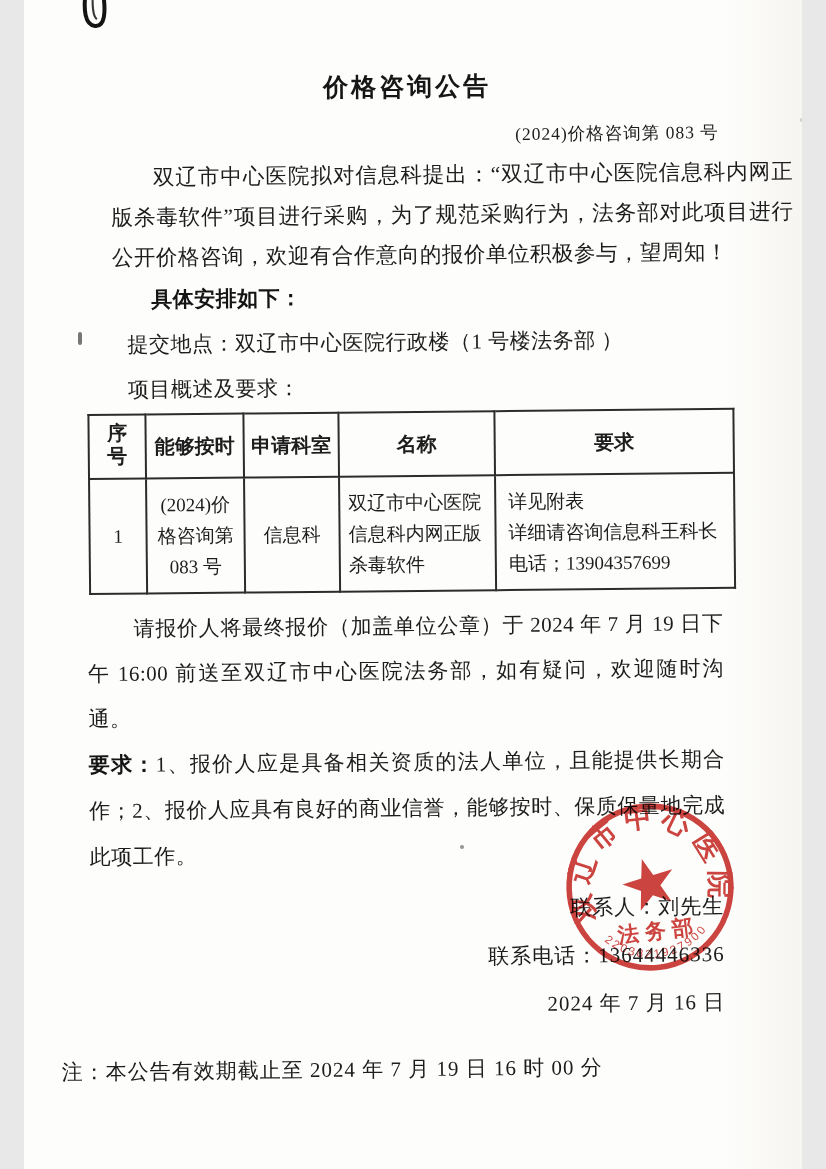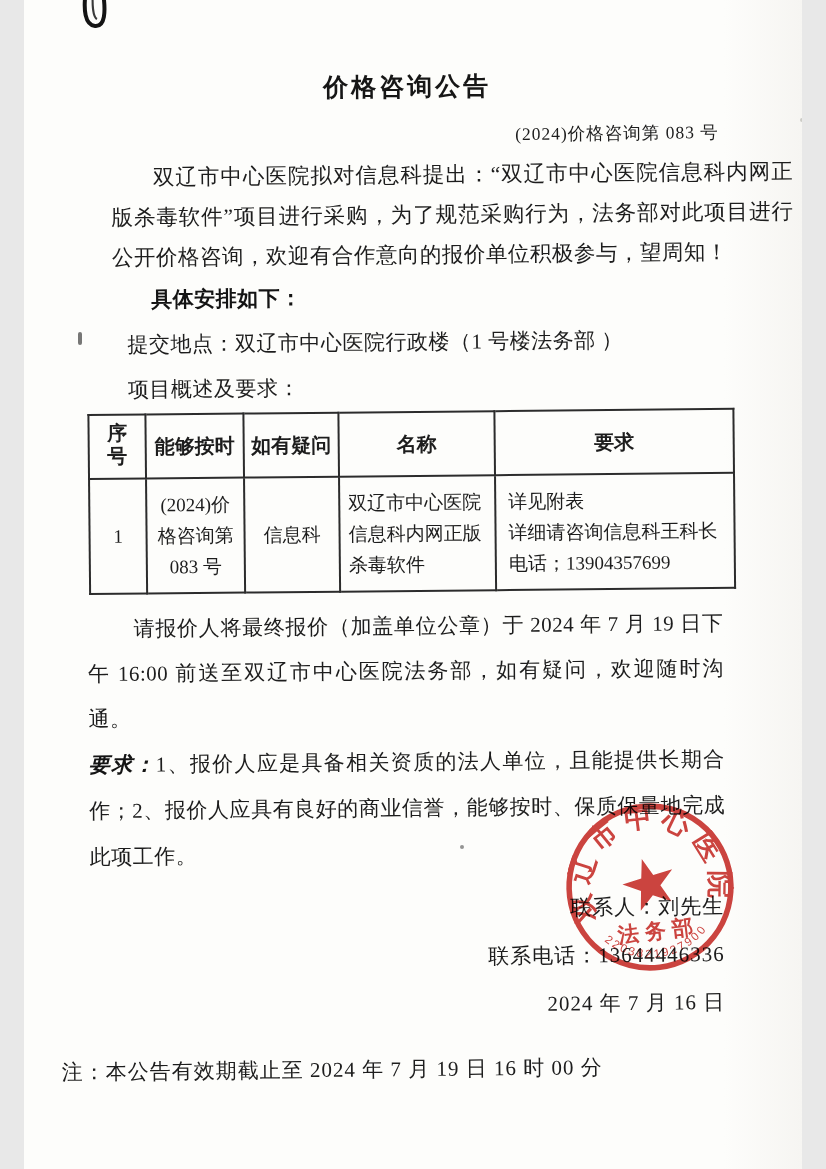--- a/index.html
+++ b/index.html
@@ -47,21 +47,21 @@
   td.c-pno{text-align:center;padding:10px 6px;}
   td.c-dept{text-align:center;}
   td.c-name{padding:10px 8px;text-align:left;}
   td.c-req{padding:10px 12px;text-align:left;}
   .para{
     font-size:21px;line-height:45px;text-align:justify;
     letter-spacing:0.5px;margin:12px 0 0 0;width:636px;
   }
   .para.deadline{text-indent:2.2em;}
   .para.reqs{margin-top:0;line-height:46px;}
-  .req-label{font-weight:bold;color:#141414;font-style:italic;}
+  .req-label{font-weight:bold;color:#141414;}
   .signature{
     margin-top:8px;text-align:right;padding-right:16px;
     font-size:21px;line-height:48px;letter-spacing:1px;
   }
   .footnote{
     margin:26px 0 0 -30px;font-size:21px;letter-spacing:1px;
   }
   .stamp{
     position:absolute;left:535px;top:796px;width:182px;height:182px;
     transform:rotate(-7deg);
@@ -111,21 +111,21 @@
         <col style="width:57px">
           <col style="width:98px">
           <col style="width:95px">
           <col style="width:156px">
           <col style="width:239px">
       </colgroup>
       <thead>
         <tr>
           <th class="c-seq"><span>序号</span></th>
           <th>能够按时</th>
-          <th>如有疑问</th>
+          <th>申请科室</th>
           <th>名称</th>
           <th>要求</th>
         </tr>
       </thead>
       <tbody>
         <tr>
           <td class="c-seq">1</td>
           <td class="c-pno">(2024)价格咨询第 083 号</td>
           <td class="c-dept">信息科</td>
           <td class="c-name">双辽市中心医院信息科内网正版杀毒软件</td>

